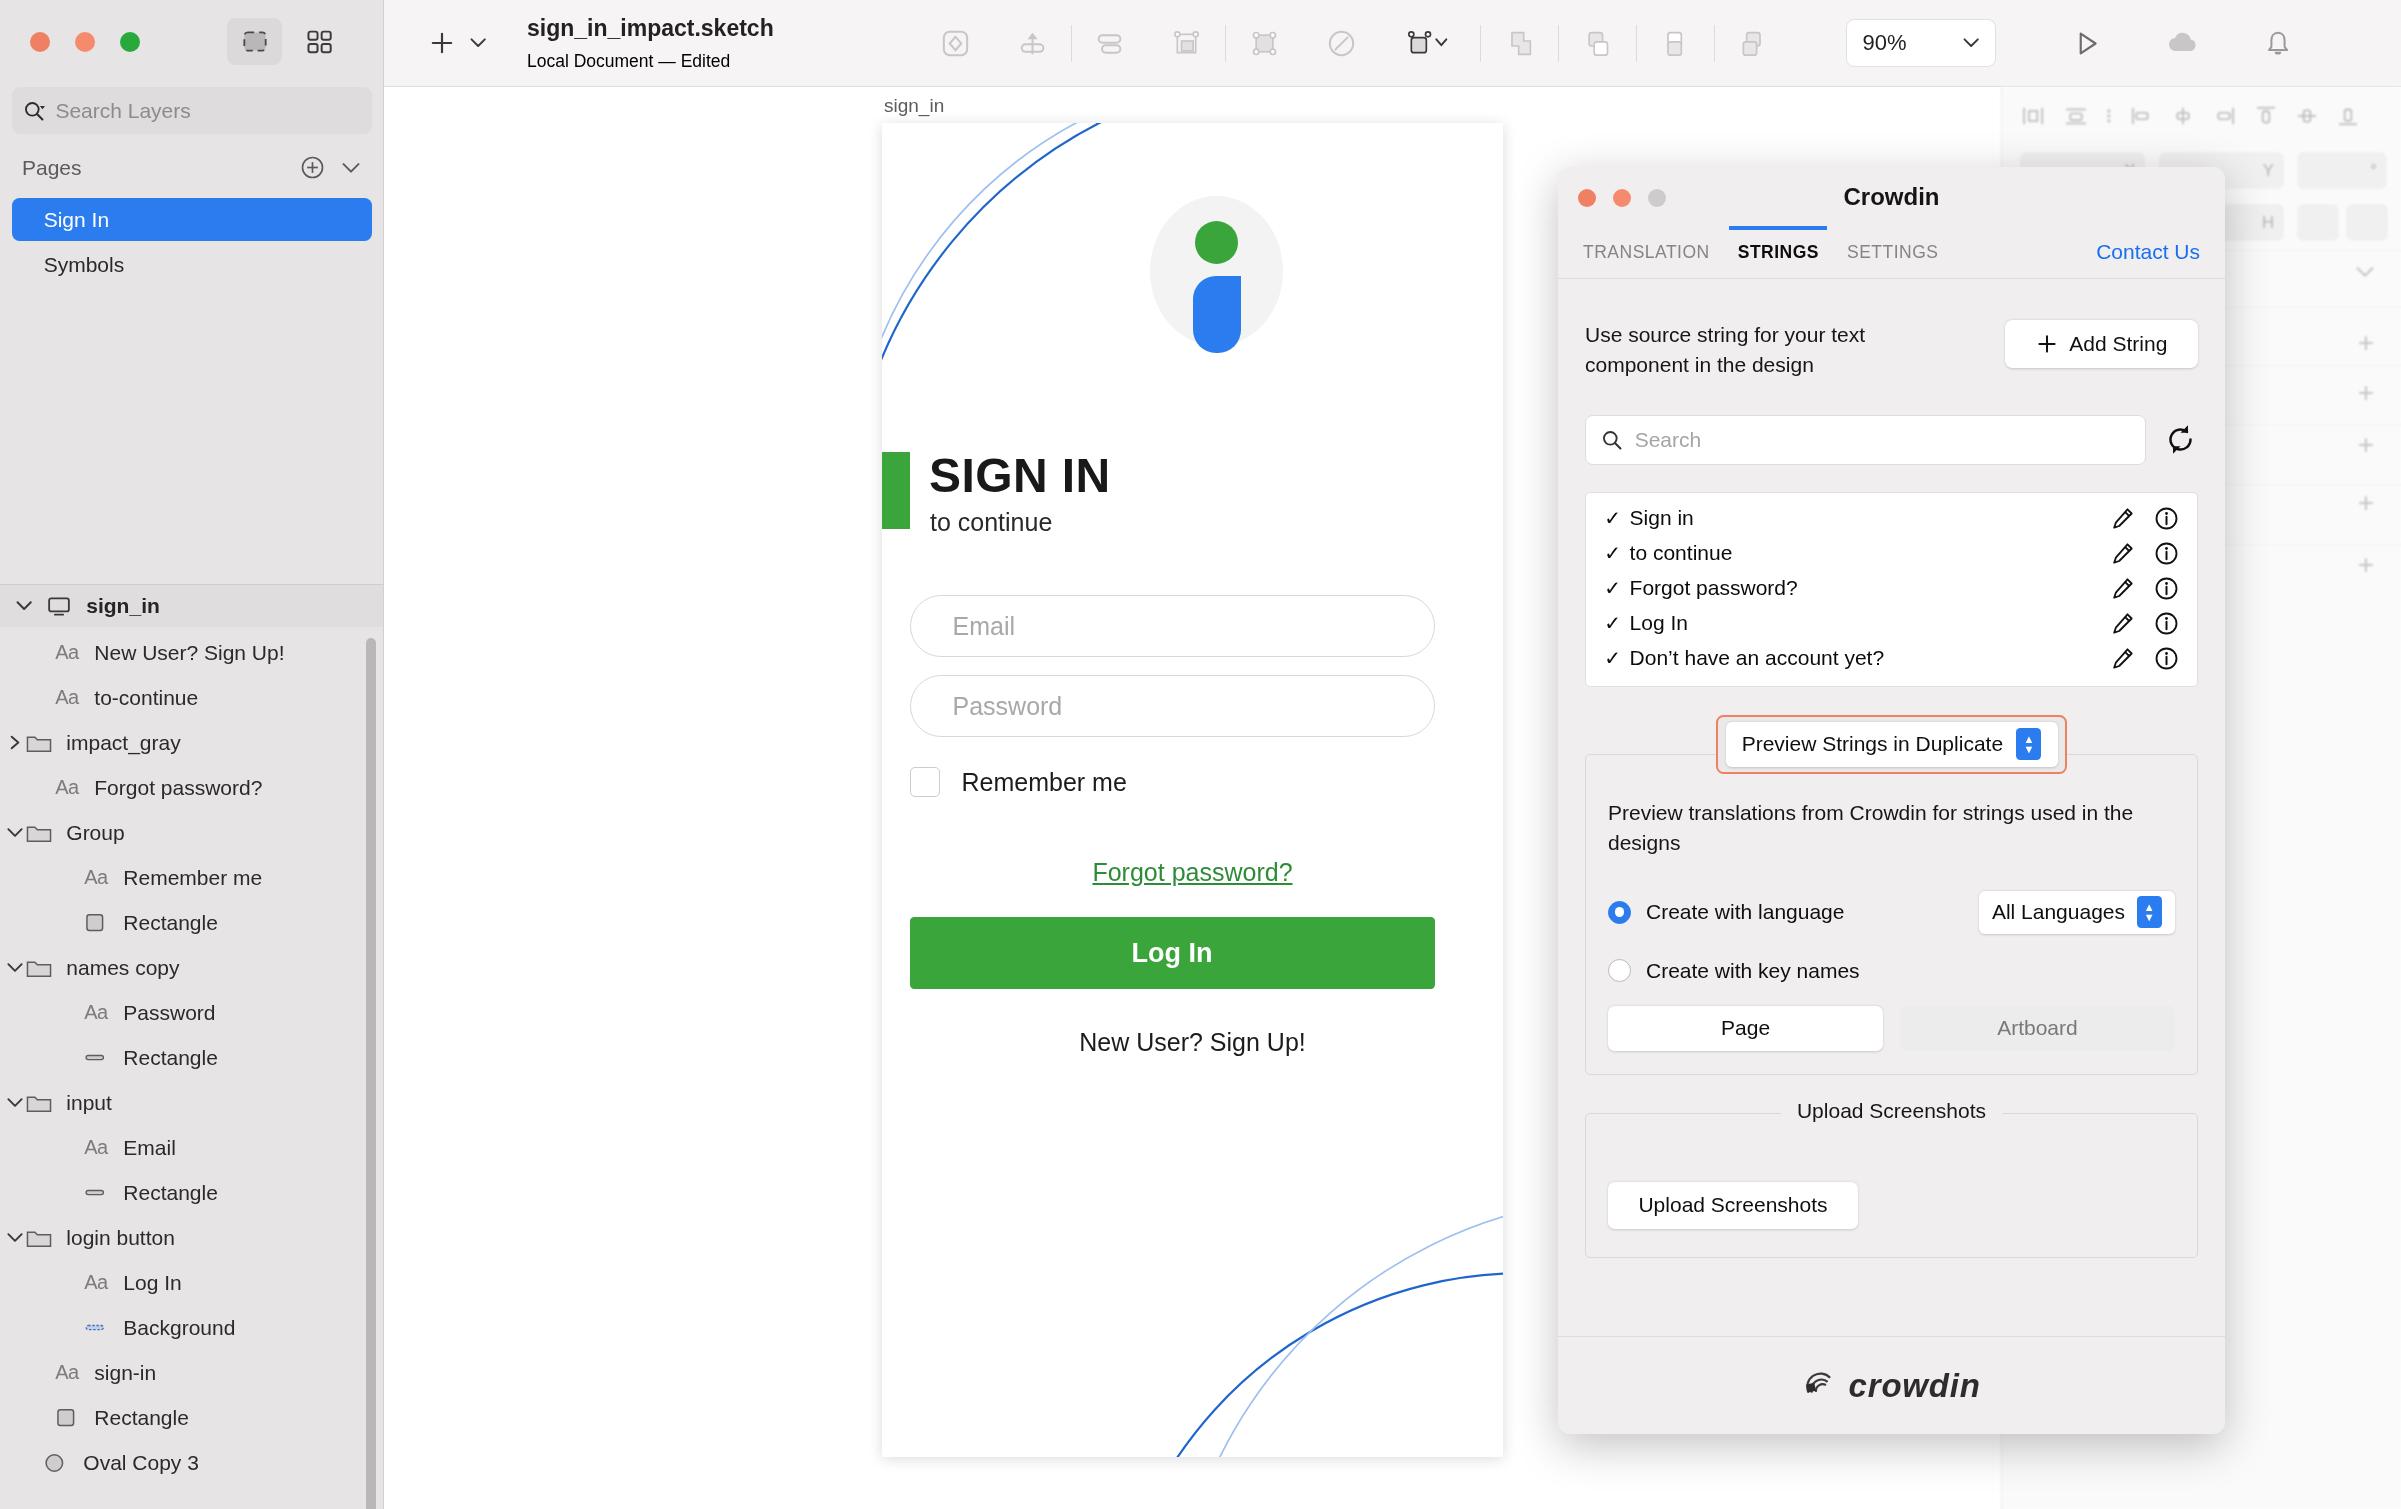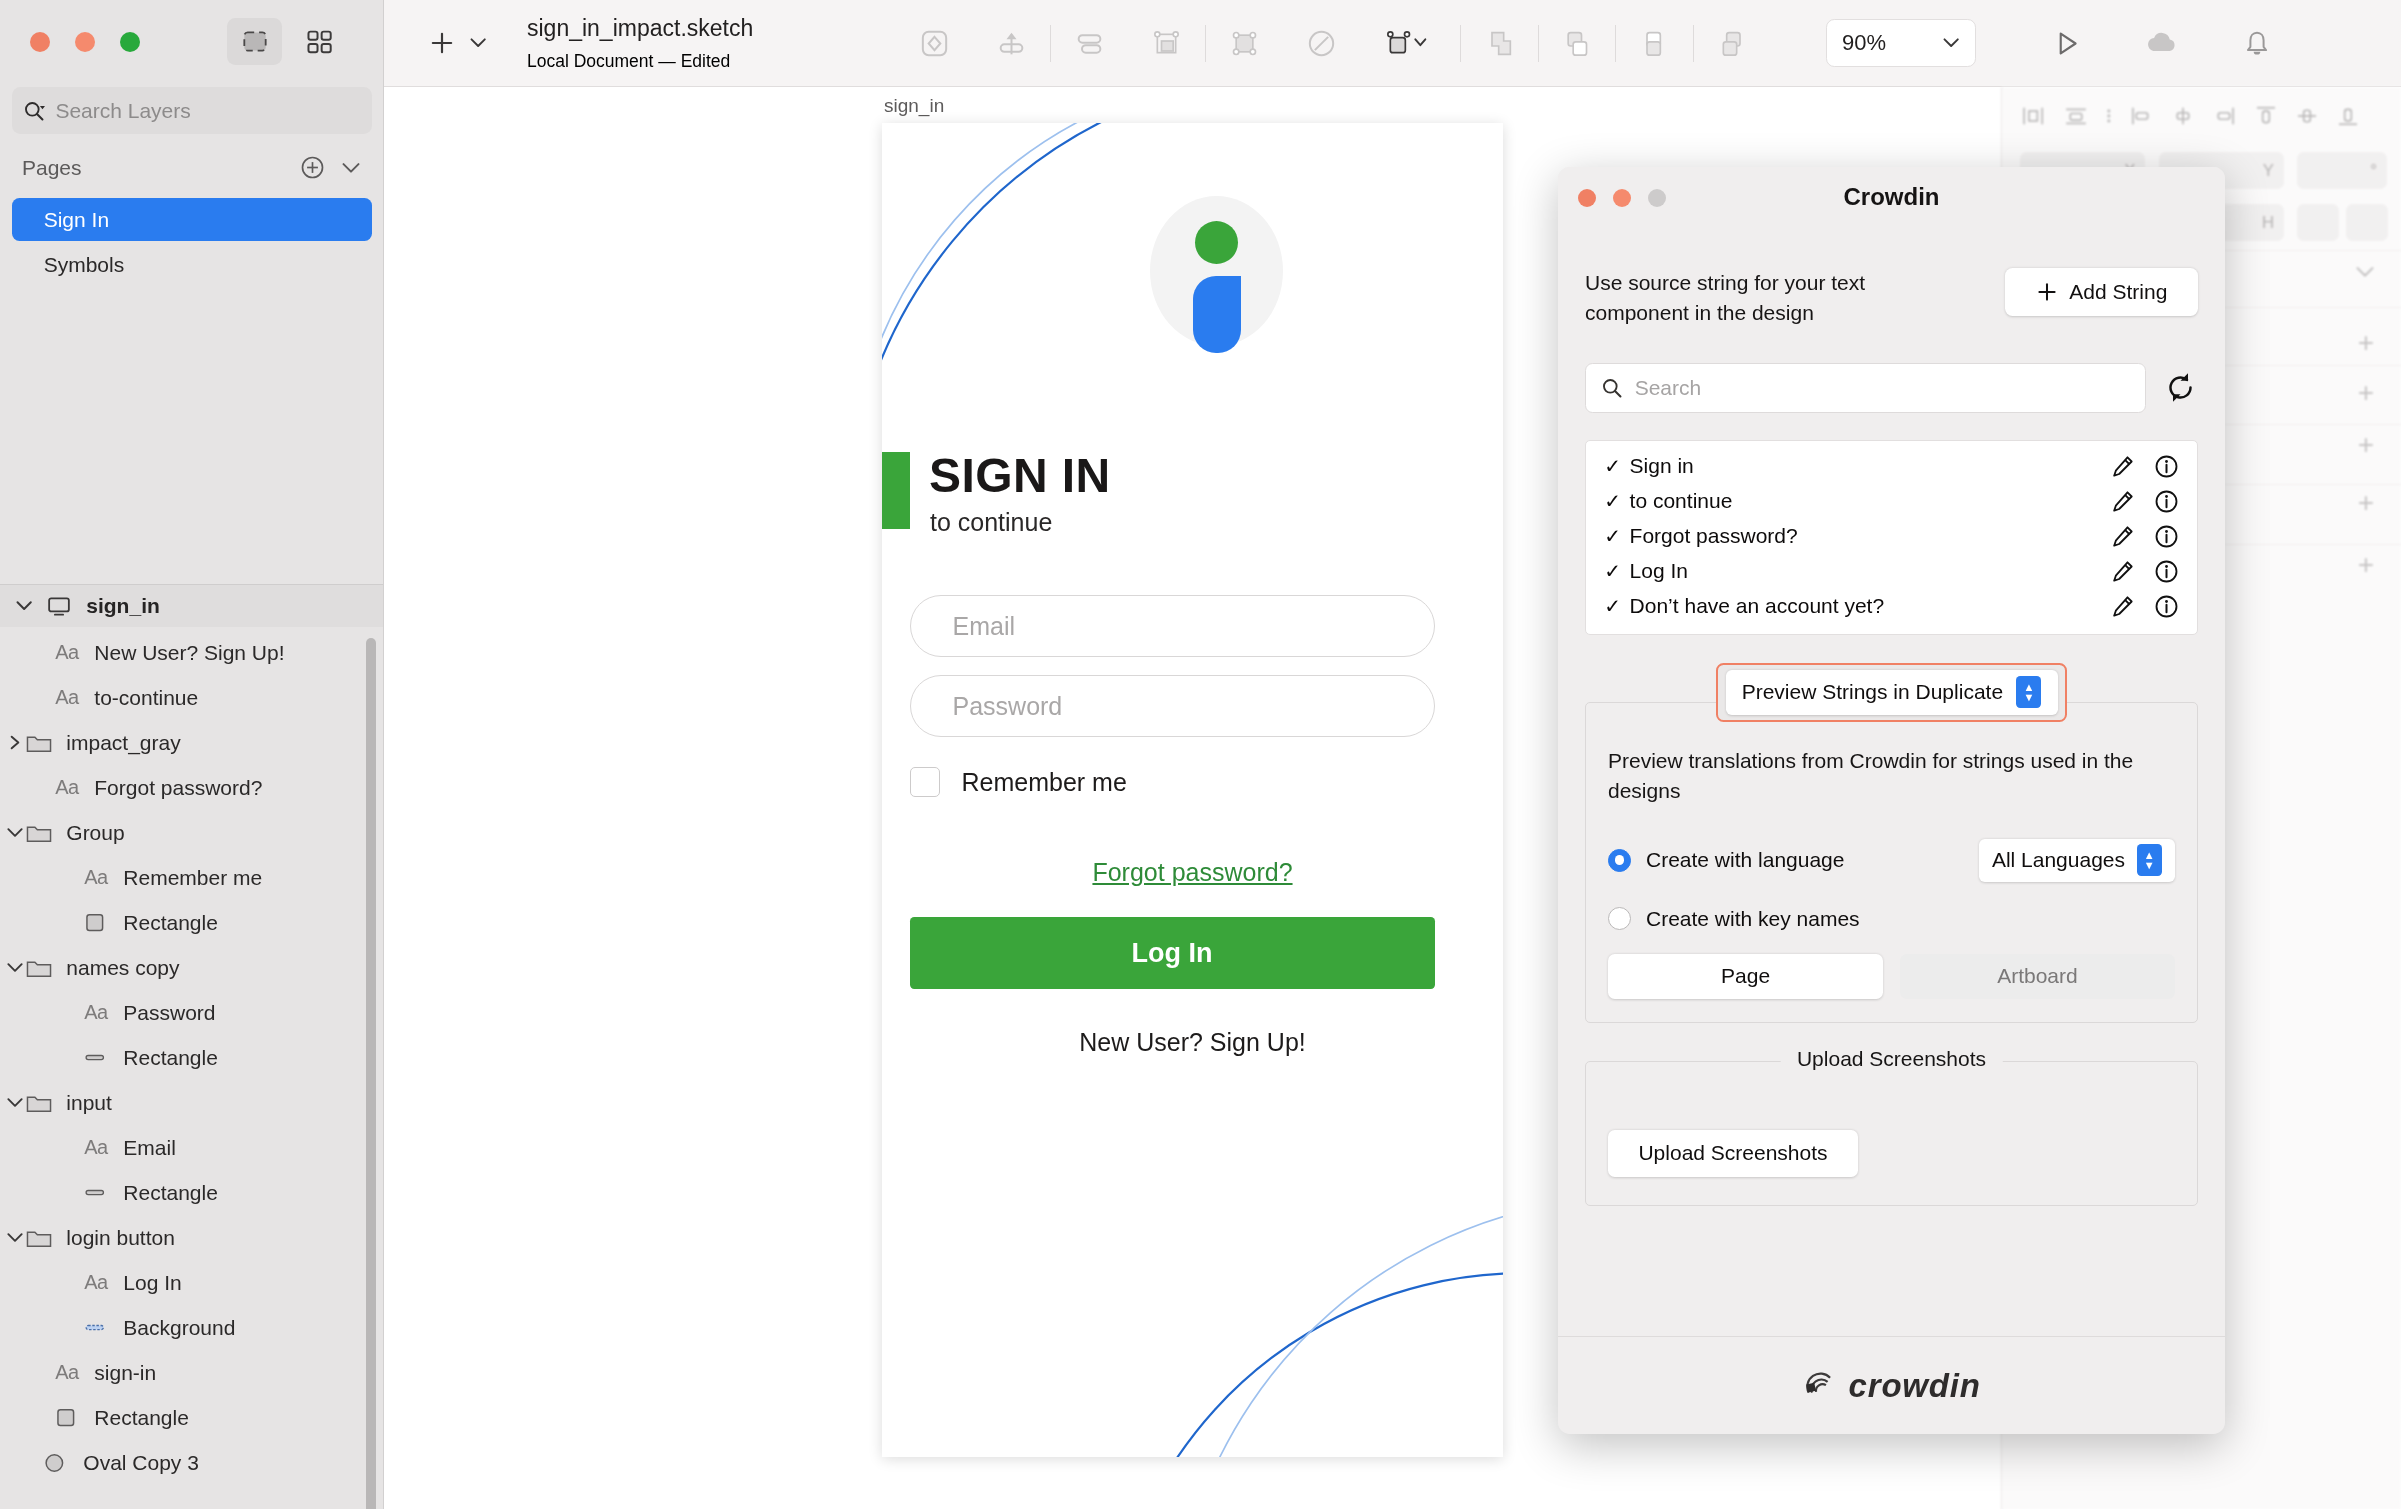--- a/index.html
+++ b/index.html
@@ -111,21 +111,21 @@
     width: 2018px; height: 87px;
     background: #f6f4f4;
     border-bottom: 0.8px solid #e0dddd;
     display: flex; align-items: center;
   }
   .tb-plus {
     display: flex; align-items: center; gap: 11.7px;
     margin-left: 43px;
   }
   .doc-title-block { margin-left: 40px; }
-  .doc-title { font-size: 23px; font-weight: normal; color: #232121; }
+  .doc-title { font-size: 23px; font-weight: bold; color: #232121; }
   .doc-sub { font-size: 17.5px; color: #000000; margin-top: 9px; }
 
   .tb-icons {
     display: flex; align-items: center;
     margin-left: 143px;
   }
   .tb-icon {
     width: 77px; height: 87px;
     display: flex; align-items: center; justify-content: center;
   }
@@ -863,20 +863,26 @@
 
     <div class="cw-titlebar">
       <div class="cw-traffic">
         <div class="cw-dot red"></div>
         <div class="cw-dot yellow"></div>
         <div class="cw-dot gray"></div>
       </div>
       <span class="cw-title">Crowdin</span>
     </div>
 
+    <div class="cw-tabs">
+      <span class="cw-tab">TRANSLATION</span>
+      <span class="cw-tab active">STRINGS</span>
+      <span class="cw-tab">SETTINGS</span>
+      <span class="cw-contact">Contact Us</span>
+    </div>
 
     <div class="cw-body">
 
       <div class="cw-hint-row">
         <div class="cw-hint">Use source string for your text component in the design</div>
         <div class="cw-addstring">
           <svg width="22" height="22" viewBox="0 0 26 26">
             <line x1="13" y1="4" x2="13" y2="22" stroke="#121010" stroke-width="2.4" stroke-linecap="round"></line>
             <line x1="4" y1="13" x2="22" y2="13" stroke="#121010" stroke-width="2.4" stroke-linecap="round"></line>
           </svg>

